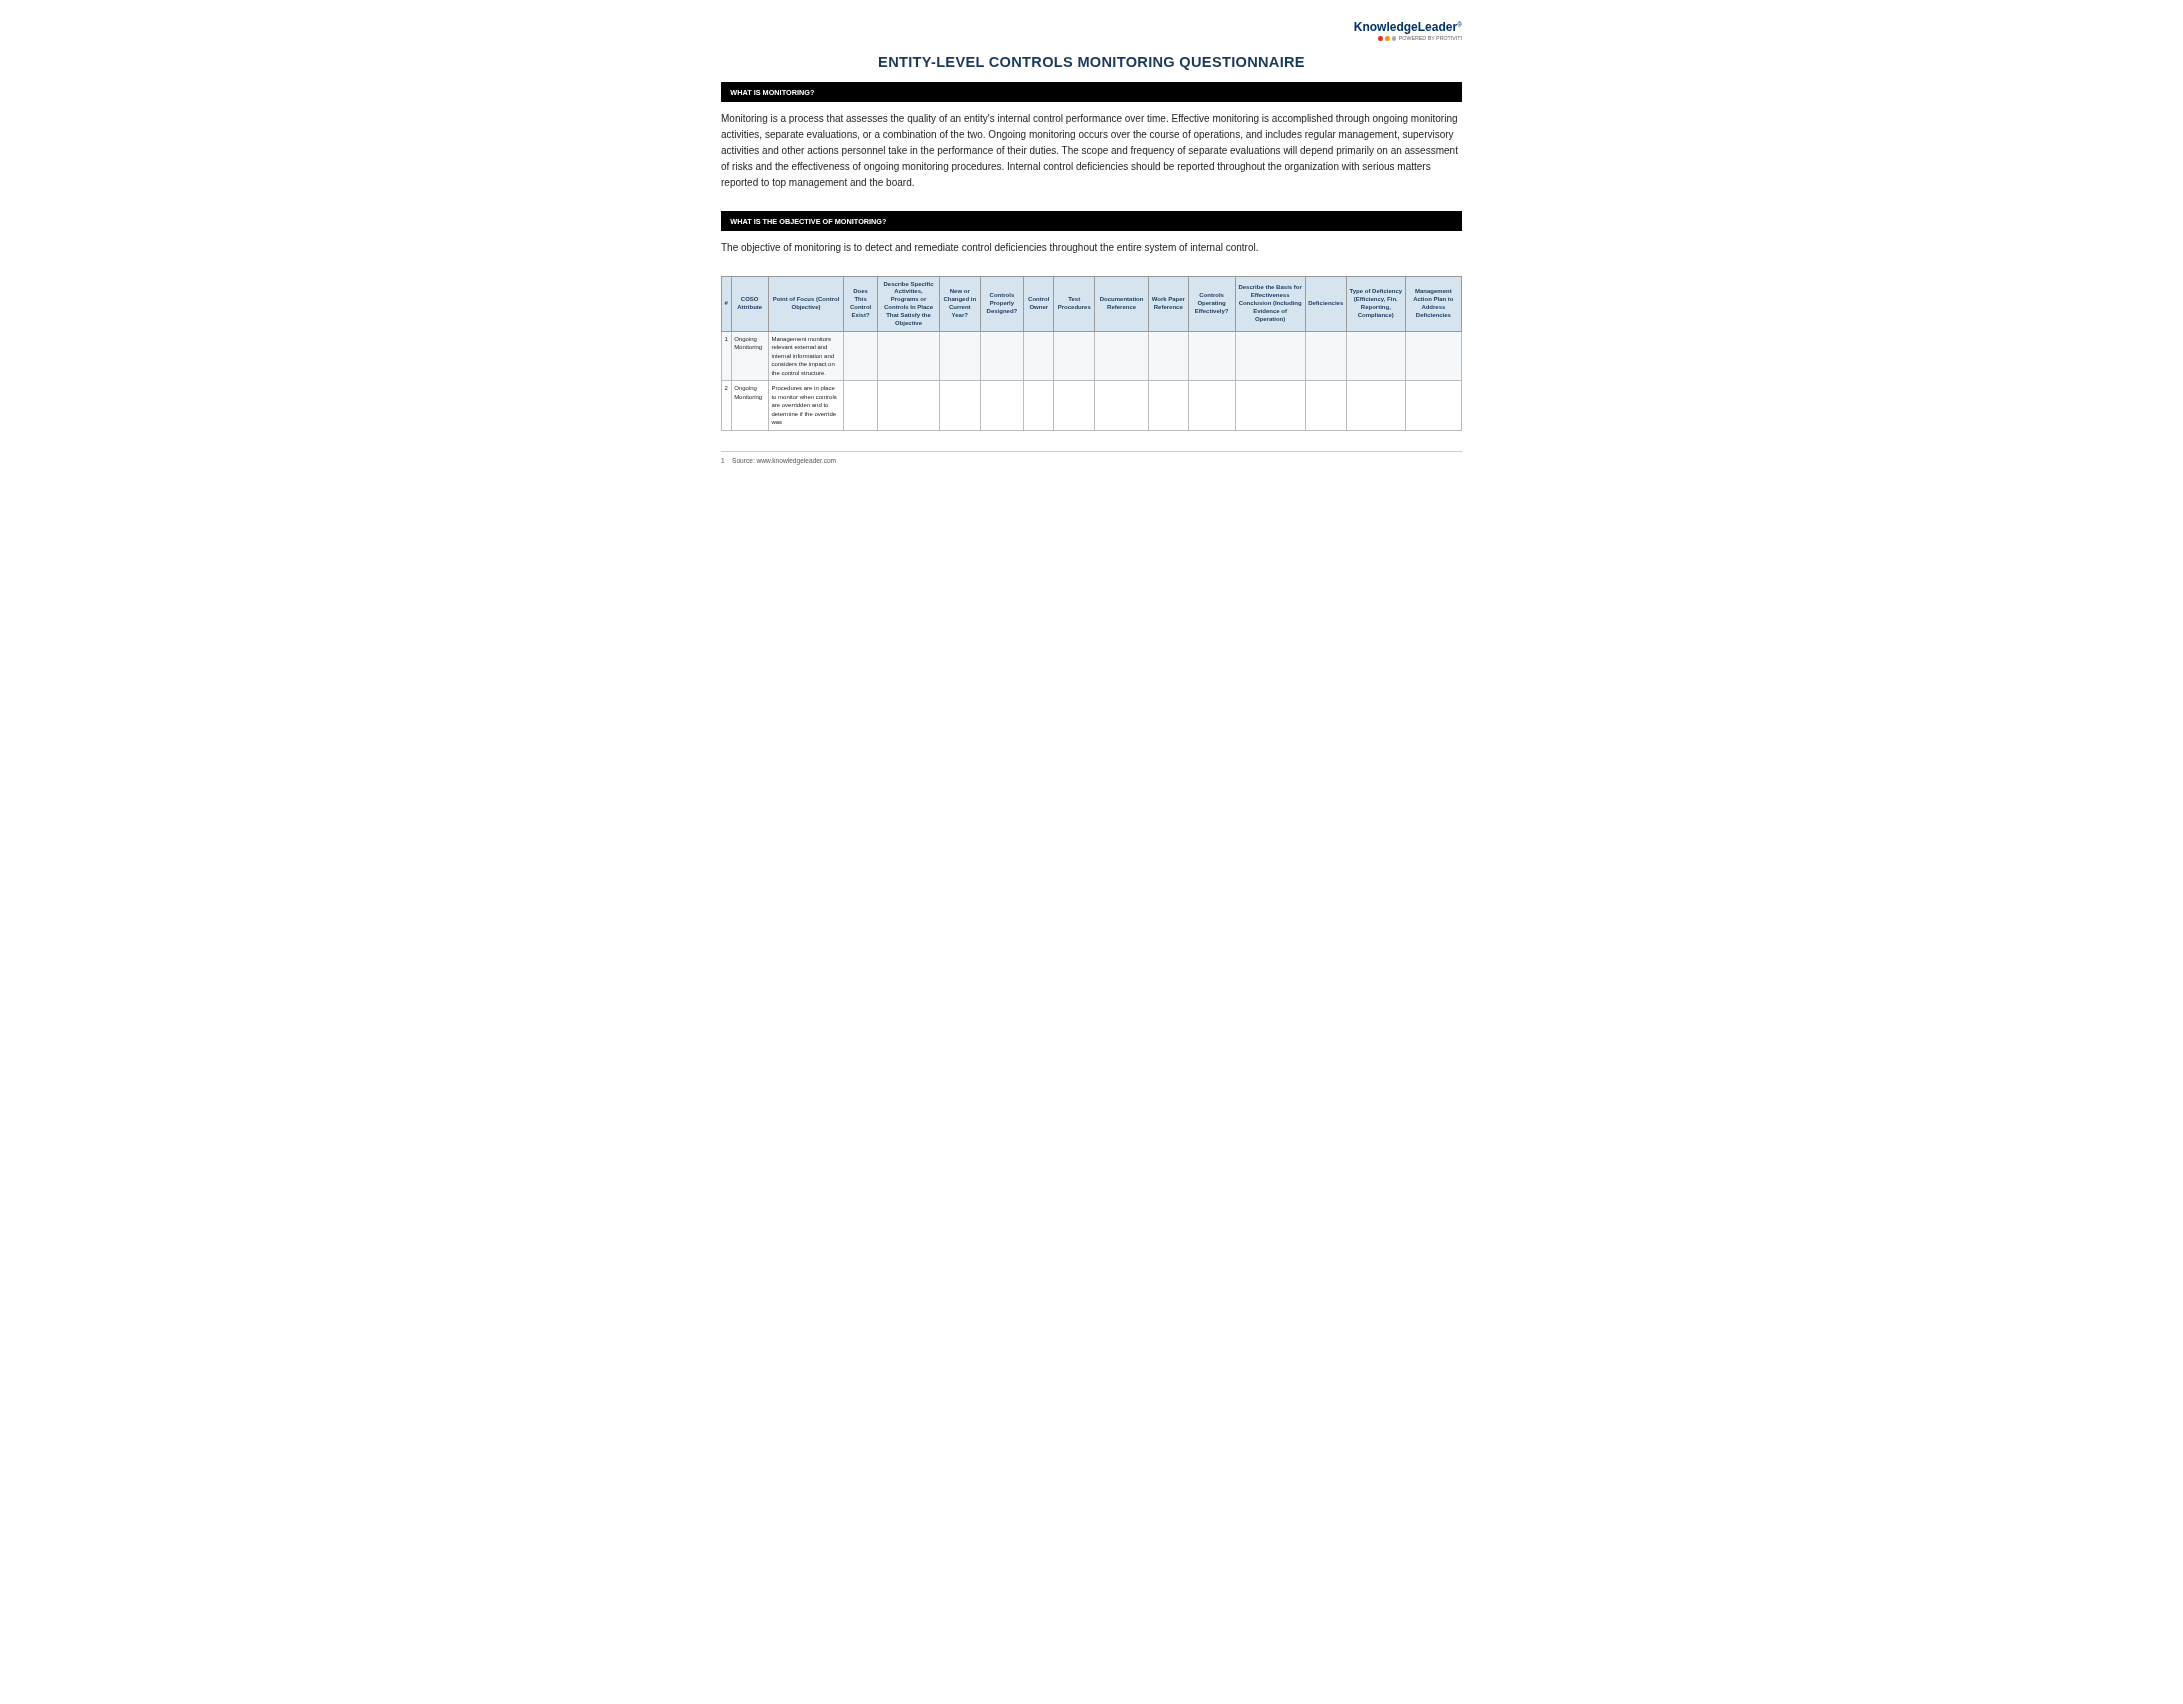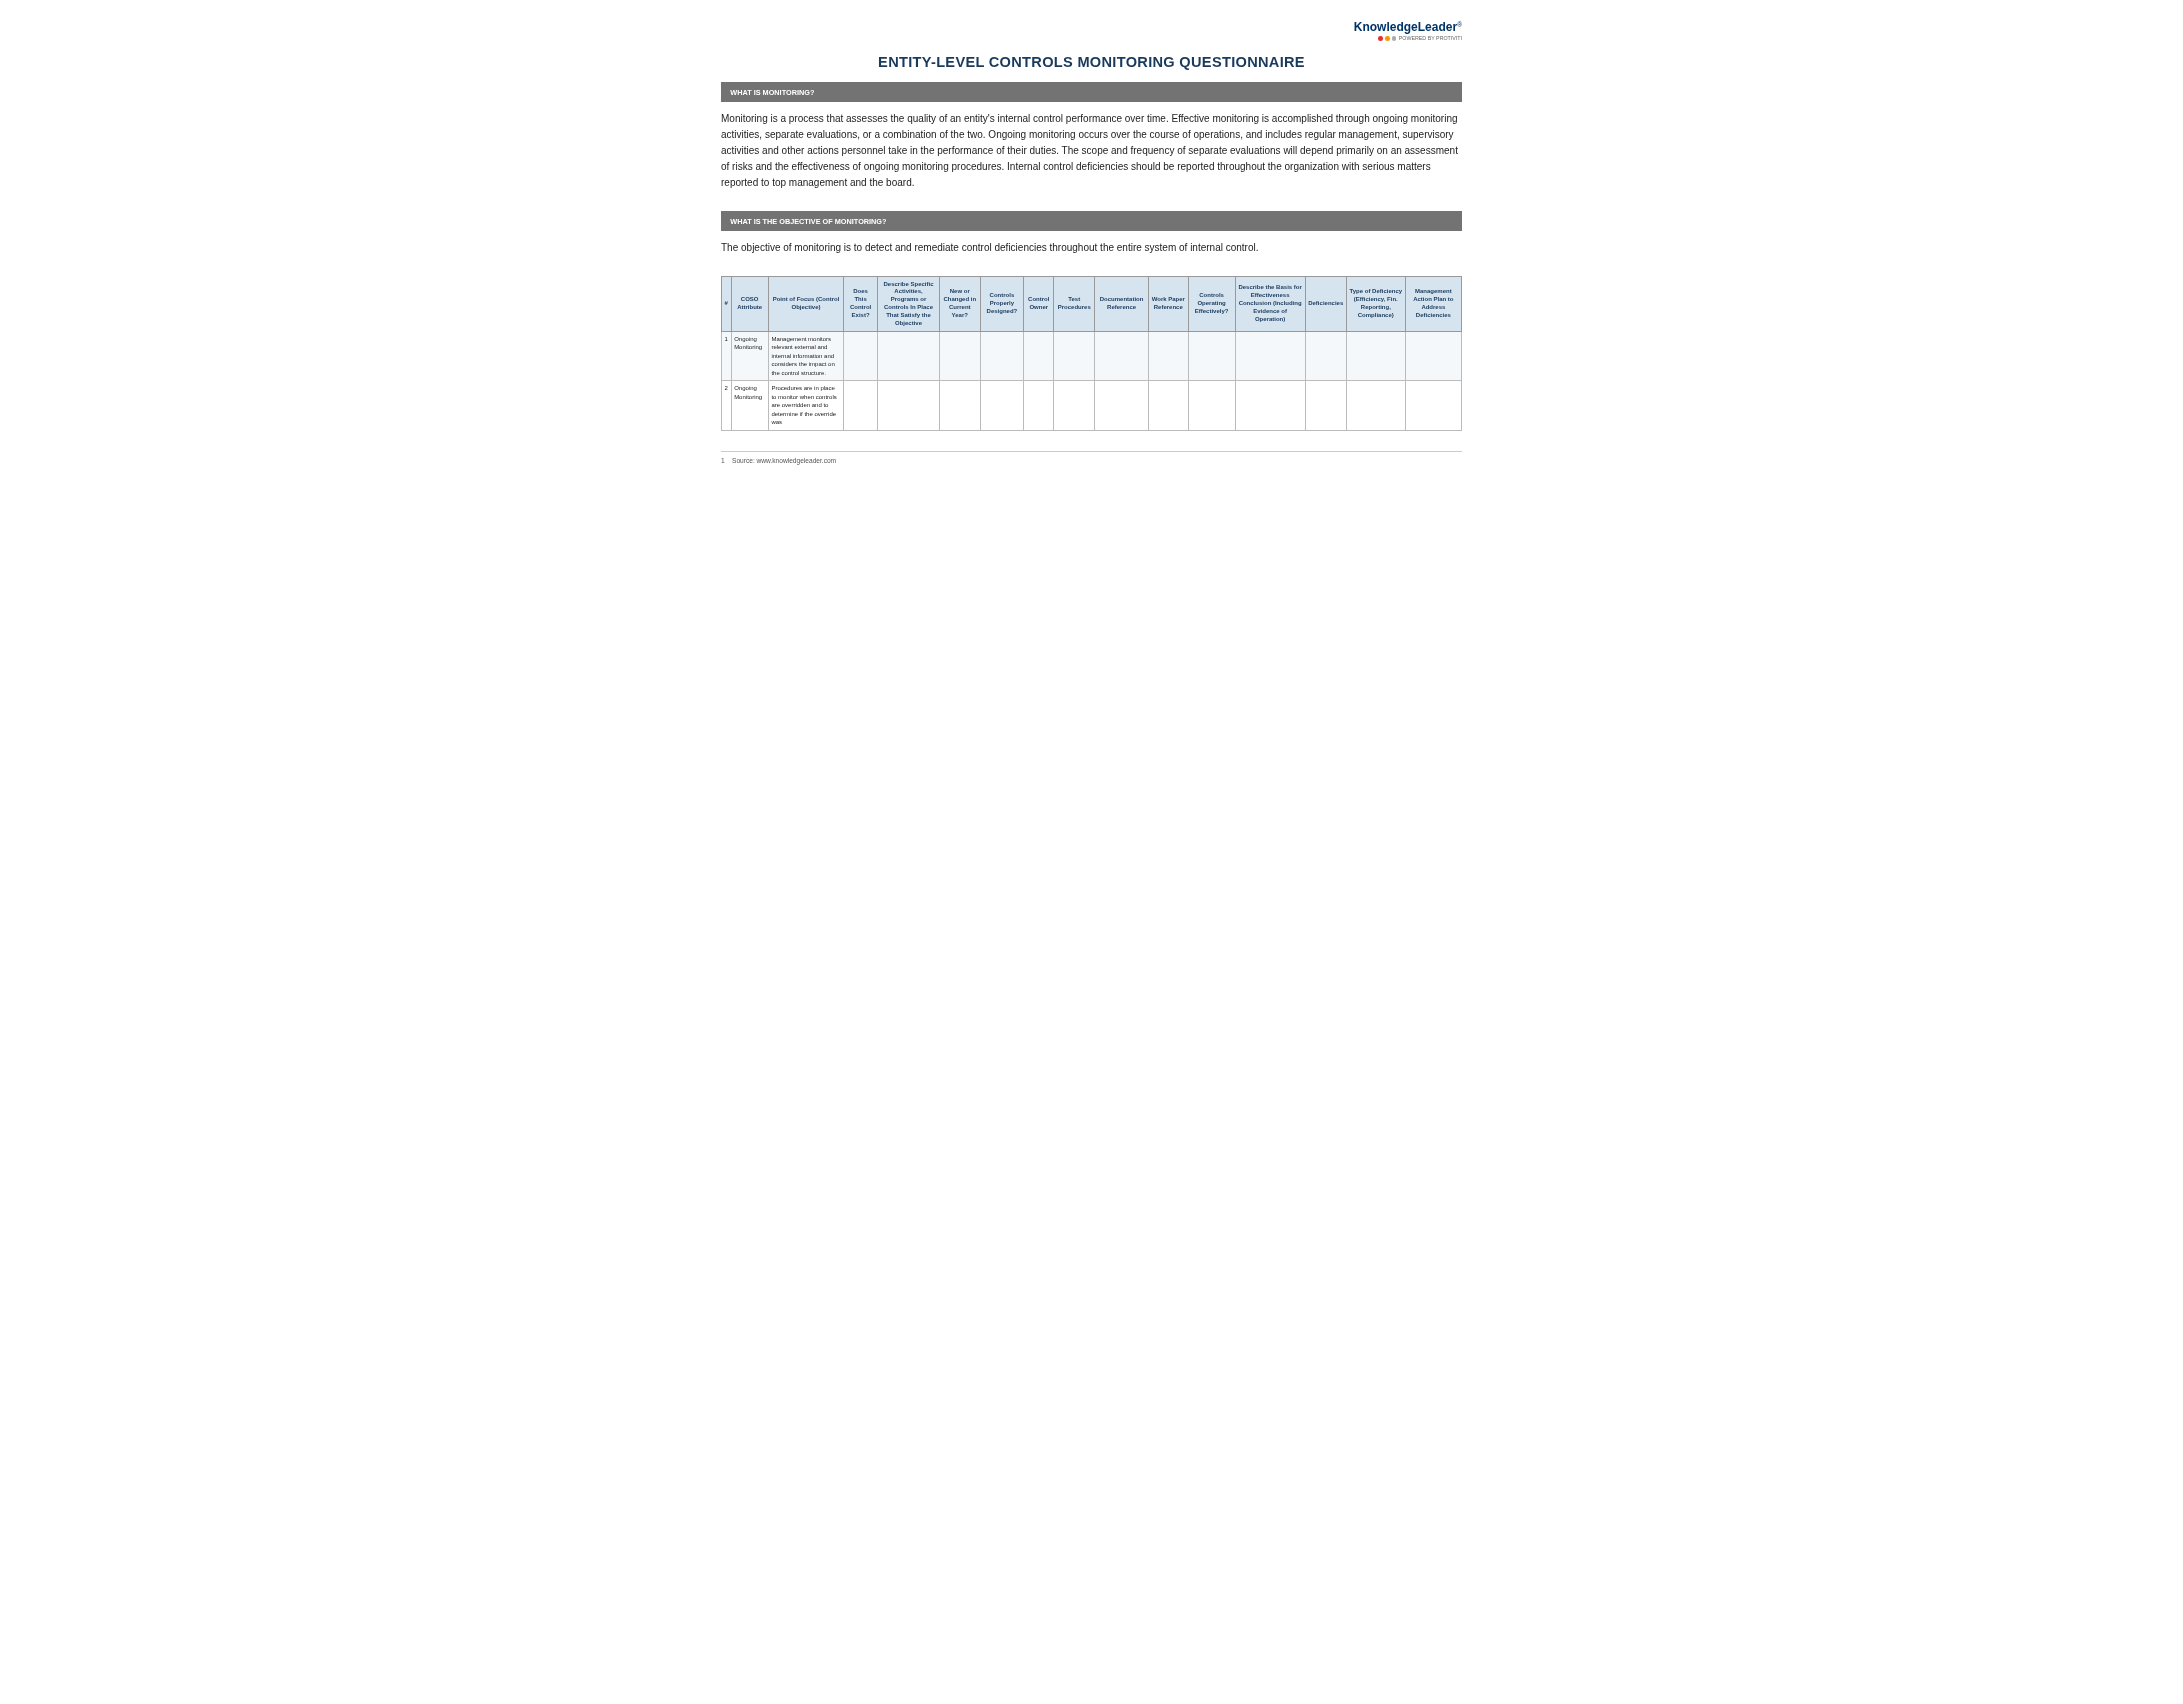--- a/index.html
+++ b/index.html
@@ -52,21 +52,21 @@
       text-align: center;
       font-size: 14.6px;
       font-weight: bold;
       color: #1a3a5c;
       letter-spacing: 0.3px;
       margin-bottom: 12px;
     }
 
     
     .section-header {
-      background: #737373;
+      background: #000000;
       color: #fff;
       font-size: 7.3px;
       font-weight: bold;
       padding: 5.3px 9.3px;
       margin-bottom: 9.3px;
     }
 
     
     .body-text {
       font-size: 10px;

